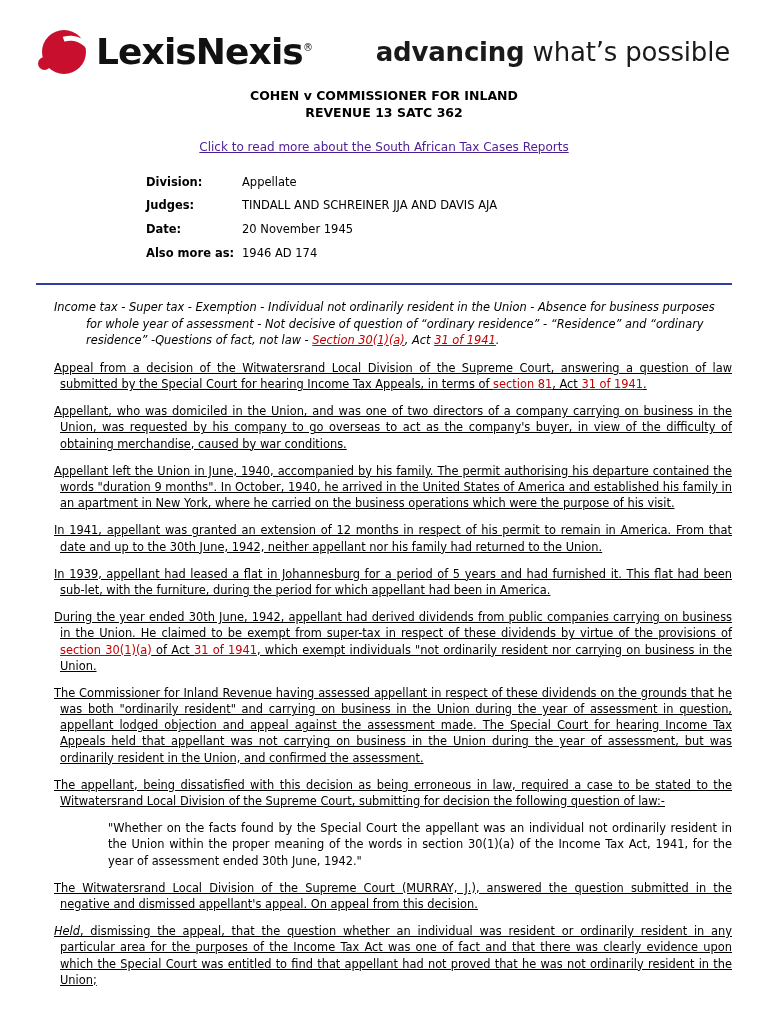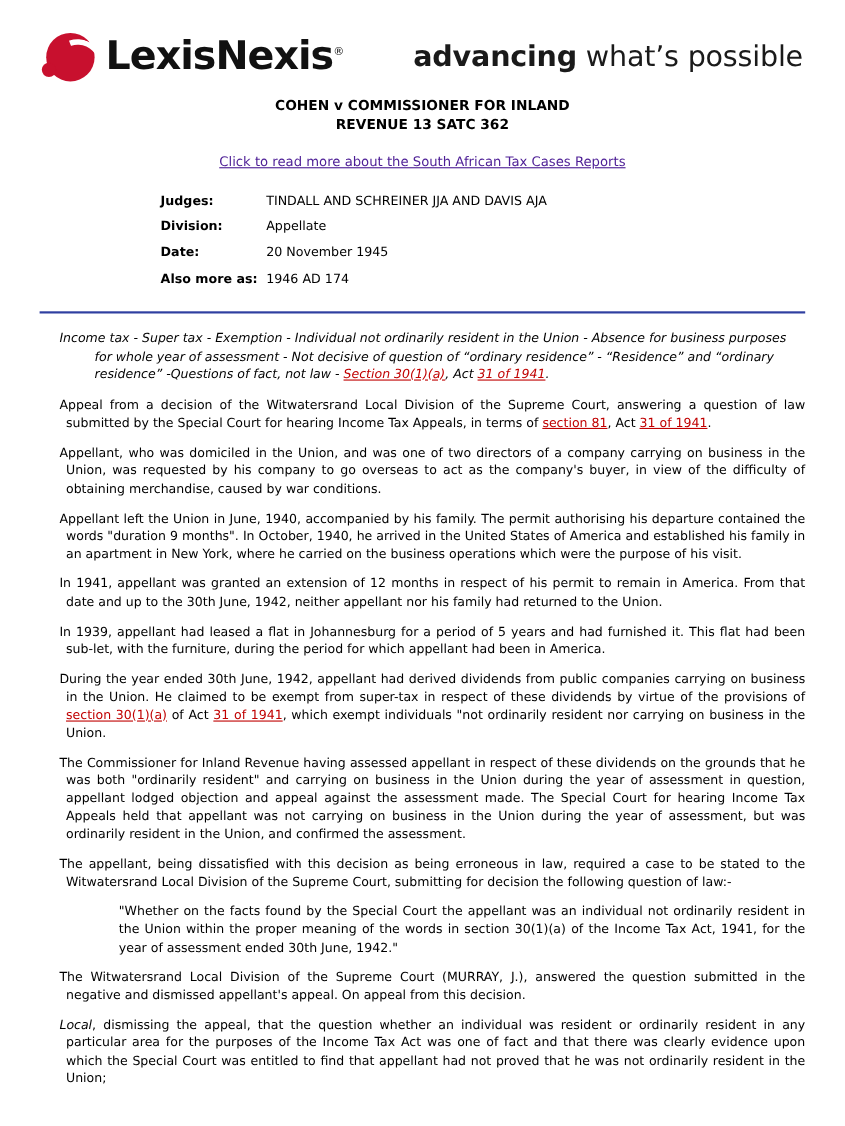--- a/index.html
+++ b/index.html
@@ -138,20 +138,21 @@
   }
   .headnote .cont {
     display: block;
     padding-left: 24px;
     text-indent: 0;
   }
   p.para {
     margin: 0 0 11px 0;
     padding-left: 24px;
     text-indent: -6px;
+    text-decoration: underline;
   }
   .quote {
     margin: 0 0 11px 0;
     padding-left: 72px;
   }
   .pagemark {
     font-weight: bold;
     font-size: 11.4px;
     margin: 14px 0 10px 18px;
   }
@@ -182,26 +183,26 @@
     <div>COHEN v COMMISSIONER FOR INLAND</div>
     <div>REVENUE 13 SATC 362</div>
   </div>
 
   <div class="read-more">
     <a href="#">Click to read more about the South African Tax Cases Reports</a>
   </div>
 
   <div class="meta">
     <div class="meta-row">
+      <div class="meta-label">Division:</div>
+      <div class="meta-value">Appellate</div>
+    </div>
+    <div class="meta-row">
       <div class="meta-label">Judges:</div>
       <div class="meta-value">TINDALL AND SCHREINER JJA AND DAVIS AJA</div>
-    </div>
-    <div class="meta-row">
-      <div class="meta-label">Division:</div>
-      <div class="meta-value">Appellate</div>
     </div>
     <div class="meta-row">
       <div class="meta-label">Date:</div>
       <div class="meta-value">20 November 1945</div>
     </div>
     <div class="meta-row">
       <div class="meta-label">Also more as:</div>
       <div class="meta-value">1946 AD 174</div>
     </div>
   </div>
@@ -230,16 +231,16 @@
 
     <p class="para">The Commissioner for Inland Revenue having assessed appellant in respect of these dividends on the grounds that he was both "ordinarily resident" and carrying on business in the Union during the year of assessment in question, appellant lodged objection and appeal against the assessment made. The Special Court for hearing Income Tax Appeals held that appellant was not carrying on business in the Union during the year of assessment, but was ordinarily resident in the Union, and confirmed the assessment.</p>
 
     <p class="para">The appellant, being dissatisfied with this decision as being erroneous in law, required a case to be stated to the Witwatersrand Local Division of the Supreme Court, submitting for decision the following question of law:-</p>
 
     <div class="quote">"Whether on the facts found by the Special Court the appellant was an individual not ordinarily resident in the Union within the proper meaning of the words in section 30(1)(a) of the Income Tax Act, 1941, for the year of assessment ended 30th June, 1942."</div>
 
 
     <p class="para">The Witwatersrand Local Division of the Supreme Court (MURRAY, J.), answered the question submitted in the negative and dismissed appellant's appeal. On appeal from this decision.</p>
 
-    <p class="para"><em>Local</em><span>, dismissing the appeal, that the question whether an individual was resident or ordinarily resident in any particular area for the purposes of the Income Tax Act was one of fact and that there was clearly evidence upon which the Special Court was entitled to find that appellant had not proved that he was not ordinarily resident in the Union;</span></p>
+    <p class="para"><em>Held</em><span>, dismissing the appeal, that the question whether an individual was resident or ordinarily resident in any particular area for the purposes of the Income Tax Act was one of fact and that there was clearly evidence upon which the Special Court was entitled to find that appellant had not proved that he was not ordinarily resident in the Union;</span></p>
 
   </div>
 </div>
 
 </body></html>

